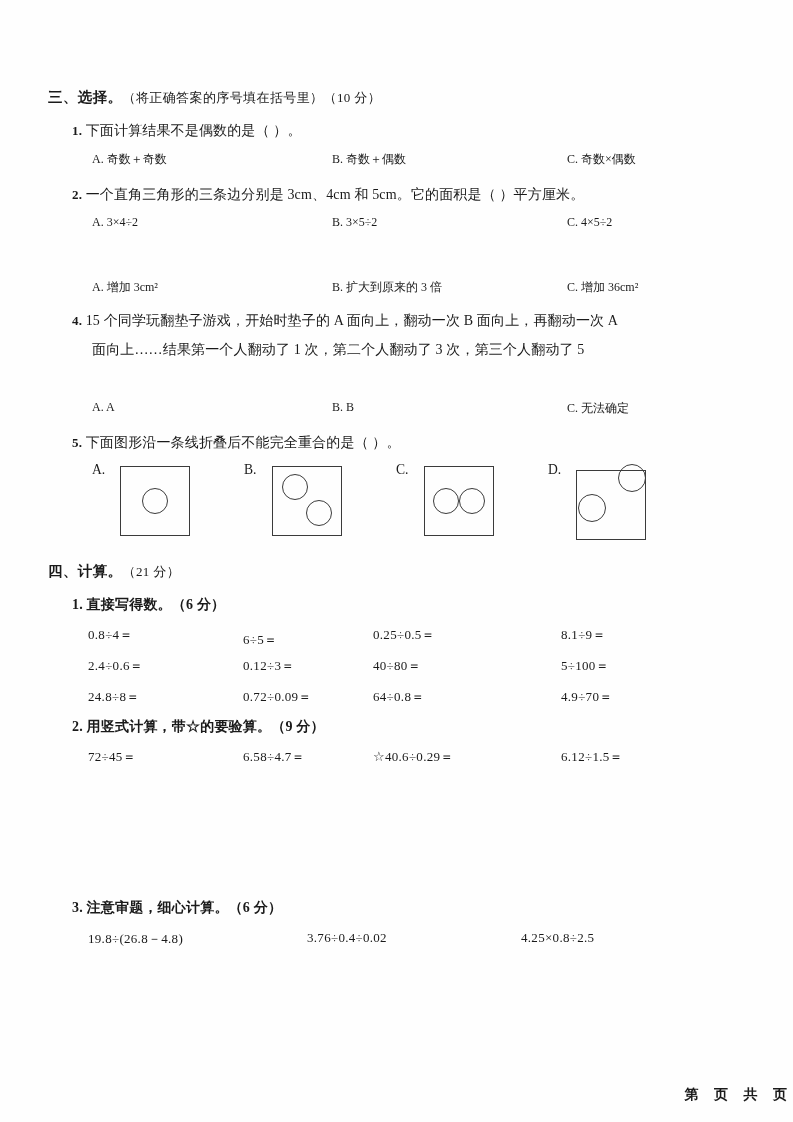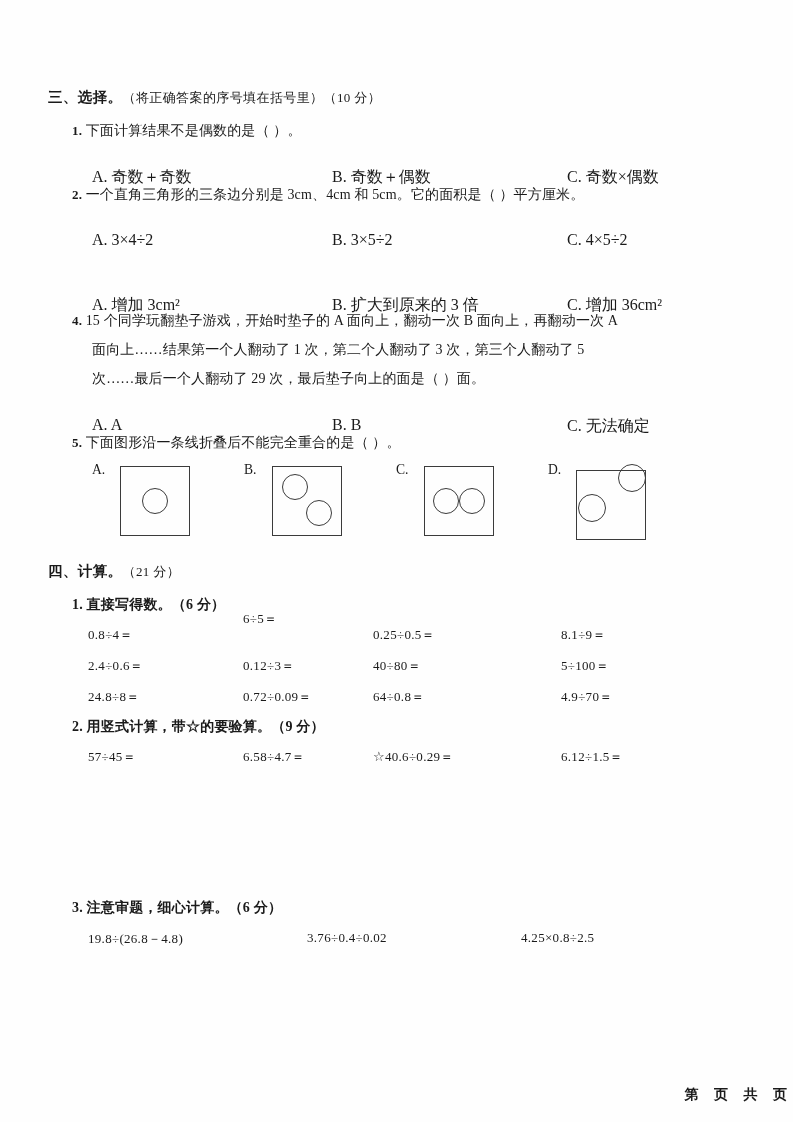--- a/index.html
+++ b/index.html
@@ -38,23 +38,22 @@
     font-size: 14px;
     white-space: nowrap;
     letter-spacing: 0.15px;
   }
   .qnum {
     font-weight: bold;
     font-size: 13px;
   }
   .opt {
     position: absolute;
-    font-size: 16px;
-    white-space: nowrap;
-    margin-top: 16px;
+    font-size: 12px;
+    white-space: nowrap;
   }
   .sub-head {
     position: absolute;
     font-size: 14px;
     font-weight: bold;
     white-space: nowrap;
     letter-spacing: 0.2px;
   }
   .expr {
     position: absolute;
@@ -118,21 +117,20 @@
 
   <div class="opt" style="left:92px; top:279px;">A. 增加 3cm²</div>
   <div class="opt" style="left:332px; top:279px;">B. 扩大到原来的 3 倍</div>
   <div class="opt" style="left:567px; top:279px;">C. 增加 36cm²</div>
 
   <div class="qline" style="left:72px; top:312px;">
     <span class="qnum">4.</span>
     <span>15 个同学玩翻垫子游戏，开始时垫子的 A 面向上，翻动一次 B 面向上，再翻动一次 A</span>
   </div>
   <div class="qline" style="left:92px; top:341px;">面向上……结果第一个人翻动了 1 次，第二个人翻动了 3 次，第三个人翻动了 5</div>
-  <div class="qline" style="left:92px; top:370px;">次……最后一个人翻动了 29 次，最后垫子向上的面是（        ）面。</div>
   <div class="opt" style="left:92px; top:400px;">A. A</div>
   <div class="opt" style="left:332px; top:400px;">B. B</div>
   <div class="opt" style="left:567px; top:400px;">C. 无法确定</div>
 
   <div class="qline" style="left:72px; top:434px;">
     <span class="qnum">5.</span>
     <span>下面图形沿一条线折叠后不能完全重合的是（        ）。</span>
   </div>
 
   <div class="fig-wrap" style="left:92px; top:462px;">
@@ -165,40 +163,40 @@
   <div class="section-head" style="left:48px; top:562px;">
     <span>四、</span><span>计算。</span><span class="pts">（21 分）</span>
   </div>
 
   <div class="sub-head" style="left:72px; top:596px;">
     <span>1.</span>
     <span>直接写得数。</span><span>（6 分）</span>
   </div>
 
   <div class="expr" style="left:88px;  top:626px;">0.8÷4＝</div>
-  <div class="expr" style="left:243px; top:610px;">6÷5＝</div>
+  <div class="expr" style="left:243px; top:631px;">6÷5＝</div>
   <div class="expr" style="left:373px; top:626px;">0.25÷0.5＝</div>
   <div class="expr" style="left:561px; top:626px;">8.1÷9＝</div>
 
   <div class="expr" style="left:88px;  top:657px;">2.4÷0.6＝</div>
   <div class="expr" style="left:243px; top:657px;font-family:Liberation Serif, serif;">0.12÷3＝</div>
   <div class="expr" style="left:373px; top:657px;">40÷80＝</div>
   <div class="expr" style="left:561px; top:657px;">5÷100＝</div>
 
   <div class="expr" style="left:88px;  top:688px;">24.8÷8＝</div>
   <div class="expr" style="left:243px; top:688px;">0.72÷0.09＝</div>
   <div class="expr" style="left:373px; top:688px;">64÷0.8＝</div>
   <div class="expr" style="left:561px; top:688px;">4.9÷70＝</div>
 
   <div class="sub-head" style="left:72px; top:718px;">
     <span>2.</span>
     <span>用竖式计算，带☆的要验算。</span><span>（9 分）</span>
   </div>
 
-  <div class="expr" style="left:88px;  top:748px;">57÷45＝</div>
+  <div class="expr" style="left:88px;  top:748px;">72÷45＝</div>
   <div class="expr" style="left:243px; top:748px;">6.58÷4.7＝</div>
   <div class="expr" style="left:373px; top:748px;">☆40.6÷0.29＝</div>
   <div class="expr" style="left:561px; top:748px;">6.12÷1.5＝</div>
 
   <div class="sub-head" style="left:72px; top:899px;">
     <span>3.</span>
     <span>注意审题，细心计算。</span><span>（6 分）</span>
   </div>
 
   <div class="expr" style="left:88px;  top:930px;">19.8÷(26.8－4.8)</div>

